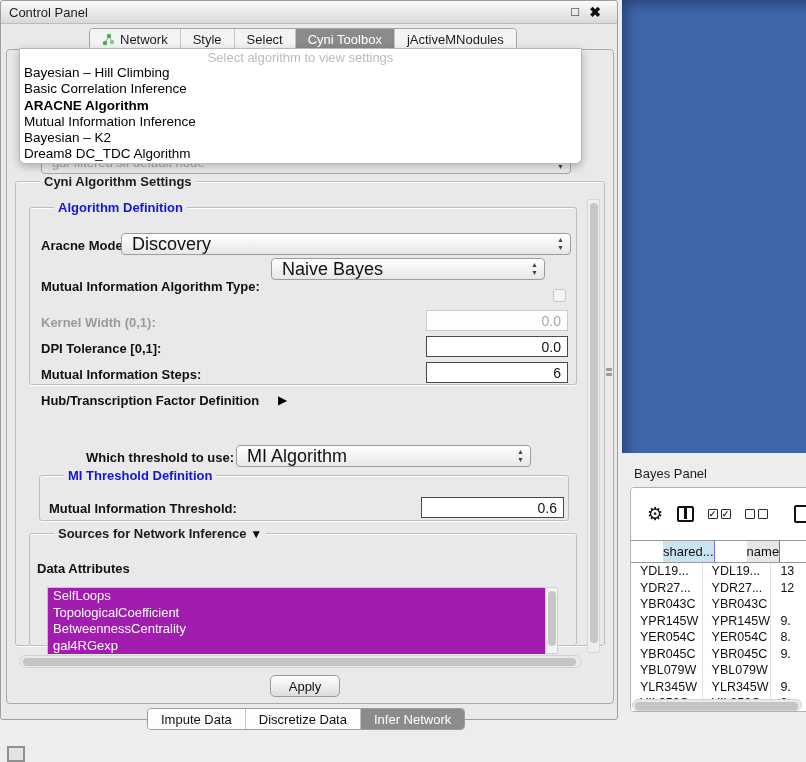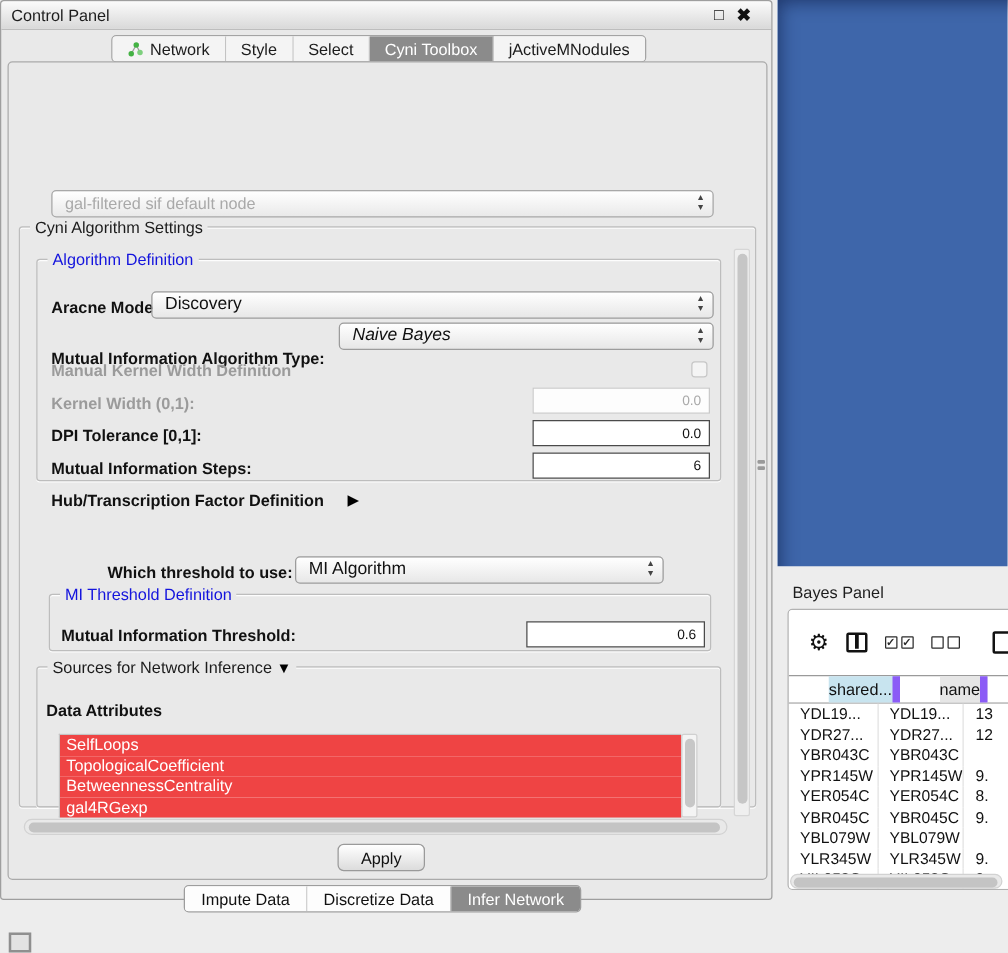--- a/index.html
+++ b/index.html
@@ -41,49 +41,49 @@
   .algo-item.sel { font-weight:bold; }
 
   
   #bg-combo { left:40px; top:151px; width:530px; height:22px; z-index:5;
     border:1px solid #a8a8a8; border-radius:4px; background:linear-gradient(#fff,#e9e9e9);
     color:#a9a9a9; font-size:13px; line-height:20px; padding-left:10px; }
 
   
   .group { position:absolute; border:1px solid #bdbdbd; border-radius:3px;
     box-shadow:0 1px 0 #fdfdfd, inset 0 1px 0 #fdfdfd; }
-  .gtitle { position:absolute; top:-8px; left:8px; background:#e9e9e9;
-    padding:0 4px; font-size:13px; color:#1c1c1c; white-space:nowrap; }
+  .gtitle { position:absolute; top:-8px; left:24px; background:#e9e9e9;
+    padding:0 4px; font-size:13px; color:#1c1c1c; white-space:nowrap;font-weight:bold; }
   .gtitle.blue  { color:#1414dd; }
   .gtitle.green { color:#2fd42f; }
 
   .lbl   { position:absolute; font-size:13px; font-weight:bold; color:#111; white-space:nowrap; }
   .lbl.dis { color:#9b9b9b; }
 
   .combo { position:absolute; height:22px; border:1px solid #9c9c9c; border-radius:4px;
-    background:linear-gradient(#ffffff,#e7e7e7); font-size:14px; color:#111;
-    display:flex; padding-left:10px; }
+    background:linear-gradient(#ffffff,#e7e7e7); font-size:18px; color:#111;
+    display:flex; align-items:center; padding-left:10px; }
   .combo .spin { position:absolute; right:6px; top:2px; display:flex; flex-direction:column;
     align-items:center; color:#444; font-size:7px; line-height:8px; }
   .spin::before { content:"▲"; } .spin::after { content:"▼"; }
 
-  .field { position:absolute; height:21px; background:#fff; font-size:11px; color:#111;
+  .field { position:absolute; height:21px; background:#fff; font-size:14px; color:#111;
     display:flex; align-items:center; justify-content:flex-end; padding-right:6px; }
   .field.strong { border:1.5px solid #4a4a4a; }
   .field.dis { border:1px solid #cacaca; background:#fdfdfd; color:#a9a9a9; }
 
   .checkbox { position:absolute; width:13px; height:13px; border:1px solid #c6c6c6;
     border-radius:3px; background:#f4f4f4; }
 
   .tri { font-size:12px; color:#000; }
 
   
   #attr-list { left:46px; top:586px; width:498px; height:67px; background:#fff;
     border:1px solid #c4c4c4; border-right:none; z-index:2; }
-  .attr-item { background:#ef4444; color:#fff; font-size:13px; line-height:16.5px; padding-left:5px; }
+  .attr-item { background:#a21caf; color:#fff; font-size:13px; line-height:16.5px; padding-left:5px; }
   #attr-vsb { left:544px; top:586px; width:13px; height:67px; background:#f4f4f4;
     border:1px solid #d0d0d0; border-radius:2px; z-index:2; }
   #attr-vsb .thumb { position:absolute; left:1.5px; top:3px; width:8px; height:55px;
     background:#c7c7c7; border-radius:5px; }
 
   
   .vsb { background:#efefef; border:1px solid #d6d6d6; border-radius:2px; }
   .vsb .thumb { position:absolute; left:2px; width:8px; background:#c6c6c6; border-radius:5px; }
   .hsb { background:#e9e9e9; border:1px solid #d2d2d2; border-radius:7px; }
   .hsb .thumb { position:absolute; top:1.5px; height:8px; background:#c4c4c4; border-radius:5px; }
@@ -118,21 +118,21 @@
   #split-ico { width:17px; height:16px; border:2.5px solid #111; border-radius:2px; position:relative; }
   #split-ico::after { content:""; position:absolute; left:5px; top:0; width:2.5px; height:11px; background:#111; }
   .cbpair { display:flex; gap:3px; }
   .cb { width:10px; height:10px; border:1.6px solid #2b2b2b; border-radius:1px;
     font-size:9px; line-height:8px; text-align:center; color:#2b2b2b; font-weight:bold; }
   #doc-ico { width:16px; height:18px; border:2.5px solid #111; border-radius:2px; margin-left:12px; }
 
   #tp-table { left:0; top:52px; width:100%; }
   .hrow { display:flex; height:23px; border-top:1px solid #9a9a9a; border-bottom:1px solid #9a9a9a; }
   .hcell { font-size:13px; color:#111; display:flex; align-items:center; justify-content:center;
-    border-right:6px solid #8b5cf6; background:#e6e6e6;margin-left:32px; }
+    border-right:1px solid #8b5cf6; background:#e6e6e6;margin-left:32px; }
   .hcell.hl { background:#c8e4ef; }
   .c1 { width:77px; } .c2 { width:74px; } .c3 { width:40px; }
   .trow { display:flex; height:16.5px; background:#fff; }
   .tcell { font-size:12.5px; color:#111; white-space:nowrap; overflow:hidden;
     display:flex; align-items:center; border-right:1px solid #e2e2e2; padding-left:9px; }
   #tp-hsb { left:632px; top:699px; width:170px; height:12px; z-index:3; }
   #pane-hsb { left:18px; top:654px; width:563px; height:13px; z-index:3; }
   #pane-vsb { left:586px; top:198px; width:13px; height:454px; }
 </style>
 </head>
@@ -170,39 +170,47 @@
     </div>
   </div>
 
   <div class="abs" id="tabpane"></div>
 
   <div class="abs" id="bg-combo">
     <span>gal-filtered sif default node</span>
     <span class="spin" style="position:absolute;right:6px;top:2px;display:flex;flex-direction:column;font-size:7px;line-height:8px;color:#444"></span>
   </div>
 
+  <div class="abs" id="algo-pop">
+    <div id="algo-prompt">Select algorithm to view settings</div>
+    <div class="algo-item">Bayesian – Hill Climbing</div>
+    <div class="algo-item">Basic Correlation Inference</div>
+    <div class="algo-item sel">ARACNE Algorithm</div>
+    <div class="algo-item">Mutual Information Inference</div>
+    <div class="algo-item">Bayesian – K2</div>
+    <div class="algo-item">Dream8 DC_TDC Algorithm</div>
+  </div>
 
   <div class="group" id="settings-group" style="left:14px; top:180px; width:590px; height:465px;">
     <span class="gtitle">Cyni Algorithm Settings</span>
   </div>
 
   <div class="group" style="left:28px; top:206px; width:548px; height:178px;padding-left:28px;">
     <span class="gtitle blue">Algorithm Definition</span>
   </div>
   <span class="lbl abs" style="left:40px; top:237px;">Aracne Mode:</span>
   <div class="combo" style="left:120px; top:232px; width:450px;">
     <span>Discovery</span>
     <span class="spin"></span>
   </div>
   <span class="lbl abs" style="left:40px; top:262px;margin-top:16px;">Mutual Information Algorithm Type:</span>
-  <div class="combo" style="left:270px; top:257px; width:300px;font-style:italic;">
+  <div class="combo" style="left:270px; top:257px; width:274px;">
     <span>Naive Bayes</span>
     <span class="spin"></span>
   </div>
-  <span class="lbl dis abs" style="left:40px; top:288px;">Manual Kernel Width Definition</span>
   <div class="checkbox" style="left:552px; top:288px;"></div>
   <span class="lbl dis abs" style="left:40px; top:314px;">Kernel Width (0,1):</span>
   <div class="field dis" style="left:425px; top:309px; width:142px;">
     <span>0.0</span>
   </div>
   <span class="lbl abs" style="left:40px; top:340px;">DPI Tolerance [0,1]:</span>
   <div class="field strong" style="left:425px; top:335px; width:142px;">
     <span>0.0</span>
   </div>
   <span class="lbl abs" style="left:40px; top:366px;">Mutual Information Steps:</span>

